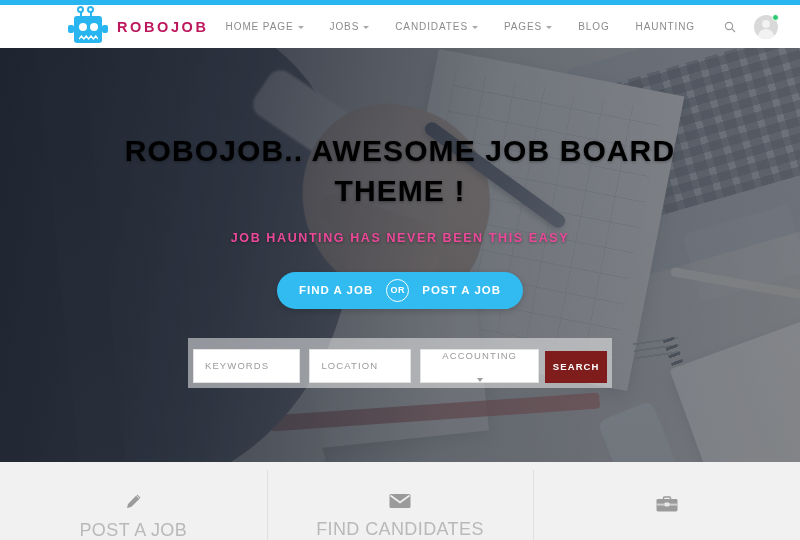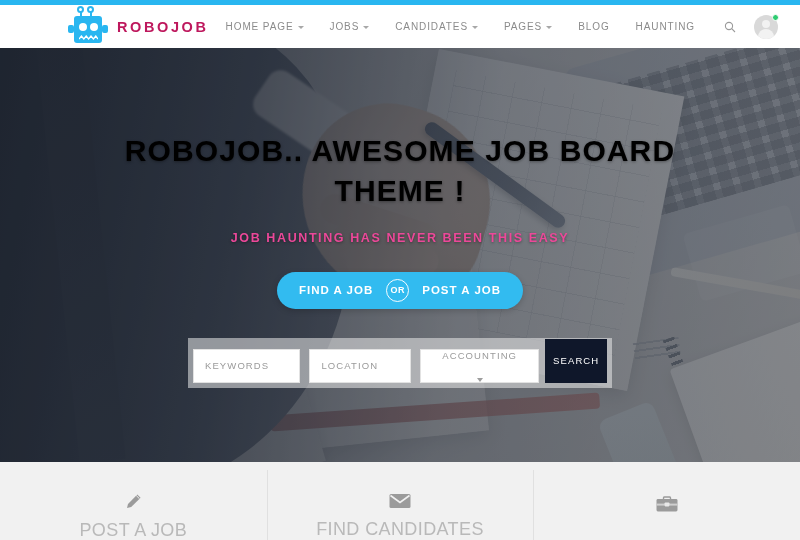--- a/index.html
+++ b/index.html
@@ -277,22 +277,22 @@
   .sb-kw { width:108px; }
   .sb-loc { width:102px; }
   .sb-sel {
     width:120px; justify-content:space-between; margin-right:6px;flex-direction:column;
   }
   .sb-sel .caret2 {
     width:0; height:0; border-left:3px solid transparent;
     border-right:3px solid transparent; border-top:4px solid #9d9d9d;
   }
   .sb-btn {
-    width:62px; height:44px; background:#0f172a; color:#ffffff;
-    font-size:9.5px; letter-spacing:1.1px; font-weight:normal;
+    width:62px; height:32px; background:#7f1d1d; color:#ffffff;
+    font-size:9.5px; letter-spacing:1.1px; font-weight:bold;
     display:flex; align-items:center; justify-content:center;
     cursor:pointer; position:relative; top:0;
   }
 
   
   .features {
     position:absolute; top:462px; left:0; width:800px; height:78px;
     background:#f1f1f1; display:flex;
   }
   .feat {

